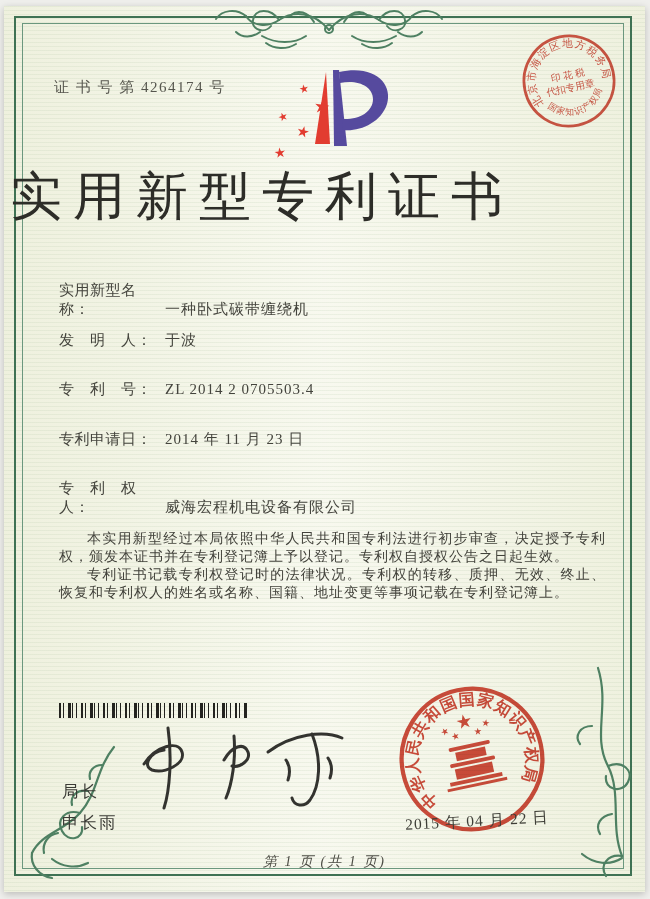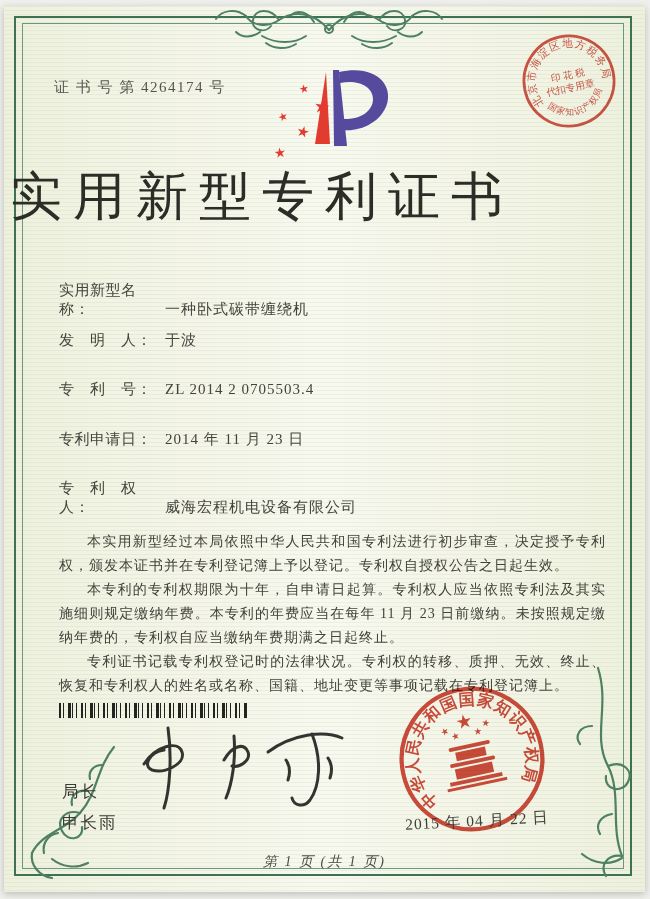--- a/index.html
+++ b/index.html
@@ -15,21 +15,21 @@
   .ornament-bl{position:absolute;left:14px;top:735px;width:115px;height:145px;}
   .ornament-br{position:absolute;left:548px;top:658px;width:92px;height:218px;}
   .cert-no{position:absolute;left:50px;top:72px;font-size:15px;letter-spacing:1.5px;color:#56564e;}
   .logo{position:absolute;left:243px;top:54px;width:162px;height:114px;}
   .title{position:absolute;left:0;top:156px;width:100%;text-align:left;
          font-size:52px;letter-spacing:11px;padding-left:6px;box-sizing:border-box;color:#2d2d28;}
   .fields{position:absolute;left:55px;top:247px;width:550px;margin-top:28px;}
   .field{height:49.5px;font-size:15px;letter-spacing:.5px;color:#44443d;}
   .flabel{display:inline-block;width:106px;}
   .fvalue{letter-spacing:1px;}
-  .paras{position:absolute;left:55px;top:524px;width:547px;font-size:14px;line-height:24px;
+  .paras{position:absolute;left:55px;top:524px;width:547px;font-size:14px;line-height:18px;
          letter-spacing:1px;color:#42423b;text-align:justify;}
   .paras p{margin:0;text-indent:2em;}
   .barcode{position:absolute;left:55px;top:697px;width:188px;height:15px;
     background:repeating-linear-gradient(90deg,#23231f 0 2px,rgba(0,0,0,0) 2px 4px,#23231f 4px 5px,
       rgba(0,0,0,0) 5px 9px,#23231f 9px 12px,rgba(0,0,0,0) 12px 13px,#23231f 13px 14px,
       rgba(0,0,0,0) 14px 17px,#23231f 17px 18px,rgba(0,0,0,0) 18px 22px);}
   .signer{position:absolute;left:58px;top:746px;font-size:16.5px;letter-spacing:2px;color:#3a3a35;line-height:31px;margin-top:24px;}
   .signature{position:absolute;left:112px;top:710px;width:245px;height:102px;z-index:2;}
   .tax-stamp{position:absolute;left:514px;top:24px;width:102px;height:102px;transform:rotate(-12deg);
              opacity:.85;mix-blend-mode:multiply;}
@@ -141,21 +141,20 @@
     <div class="field">
       <span class="flabel">专利申请日：</span><span class="fvalue">2014 年 11 月 23 日</span>
     </div>
     <div class="field">
       <span class="flabel">专　利　权　人：</span><span class="fvalue">威海宏程机电设备有限公司</span>
     </div>
   </div>
 
   <div class="paras">
     <p>本实用新型经过本局依照中华人民共和国专利法进行初步审查，决定授予专利权，颁发本证书并在专利登记簿上予以登记。专利权自授权公告之日起生效。</p>
-    <p>本专利的专利权期限为十年，自申请日起算。专利权人应当依照专利法及其实施细则规定缴纳年费。本专利的年费应当在每年 11 月 23 日前缴纳。未按照规定缴纳年费的，专利权自应当缴纳年费期满之日起终止。</p>
     <p>专利证书记载专利权登记时的法律状况。专利权的转移、质押、无效、终止、恢复和专利权人的姓名或名称、国籍、地址变更等事项记载在专利登记簿上。</p>
   </div>
 
   <div class="barcode"></div>
 
   <div class="signer">
     <div>局长</div>
     <div>申长雨</div>
   </div>
 

